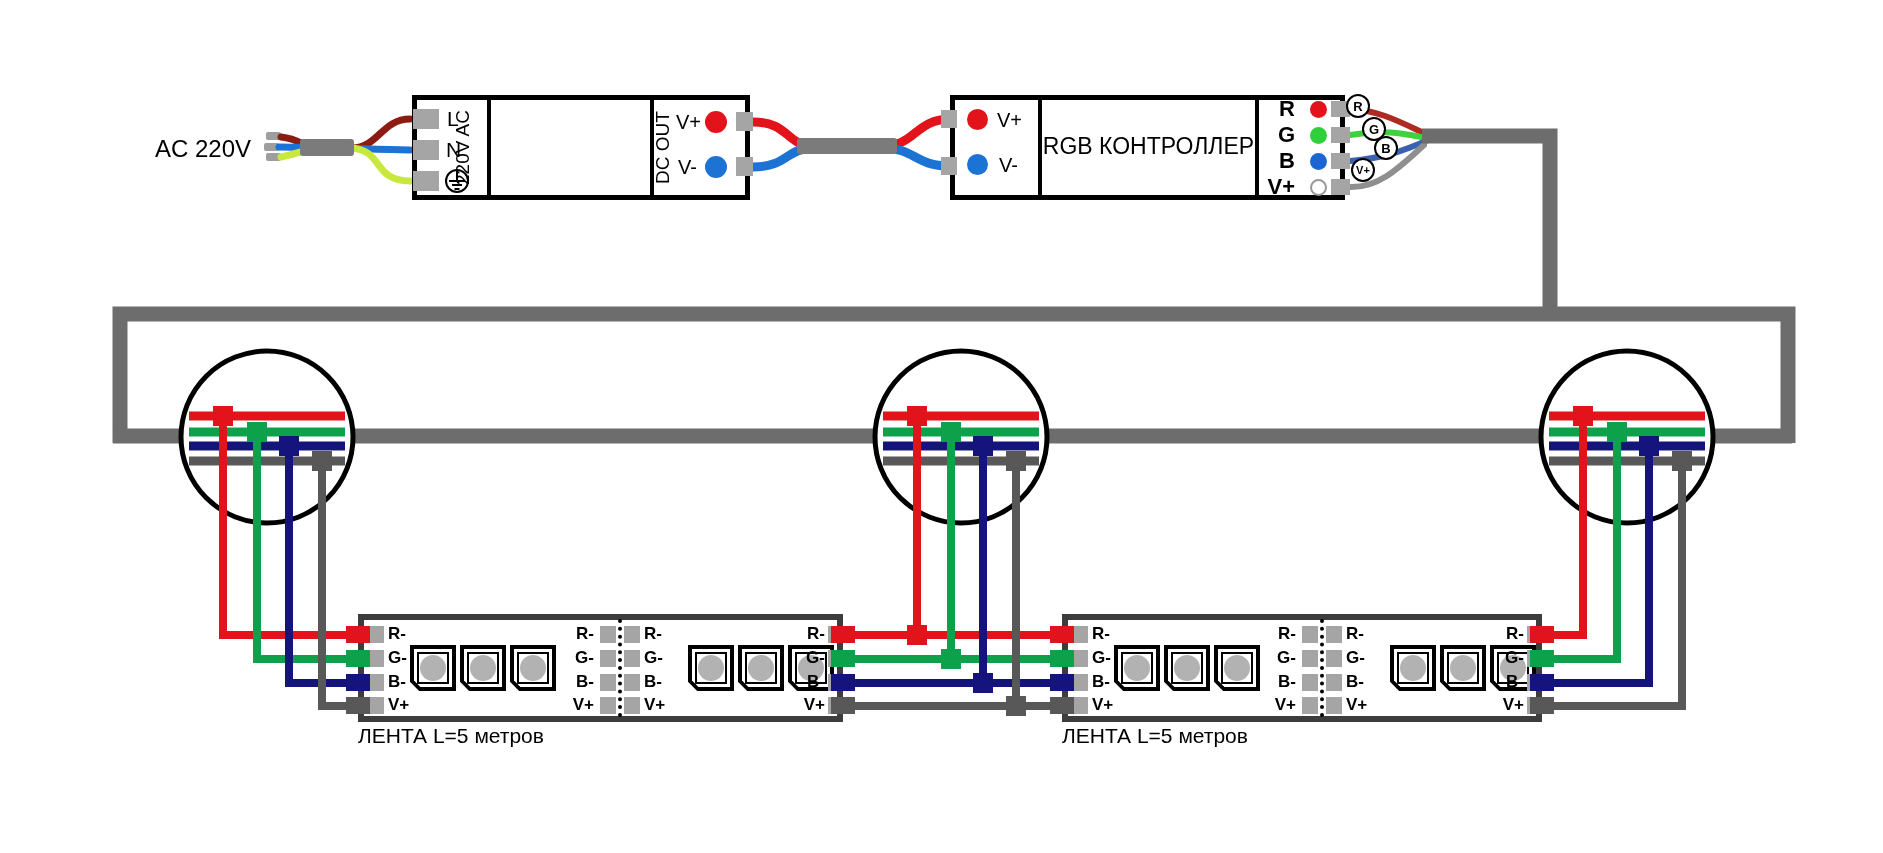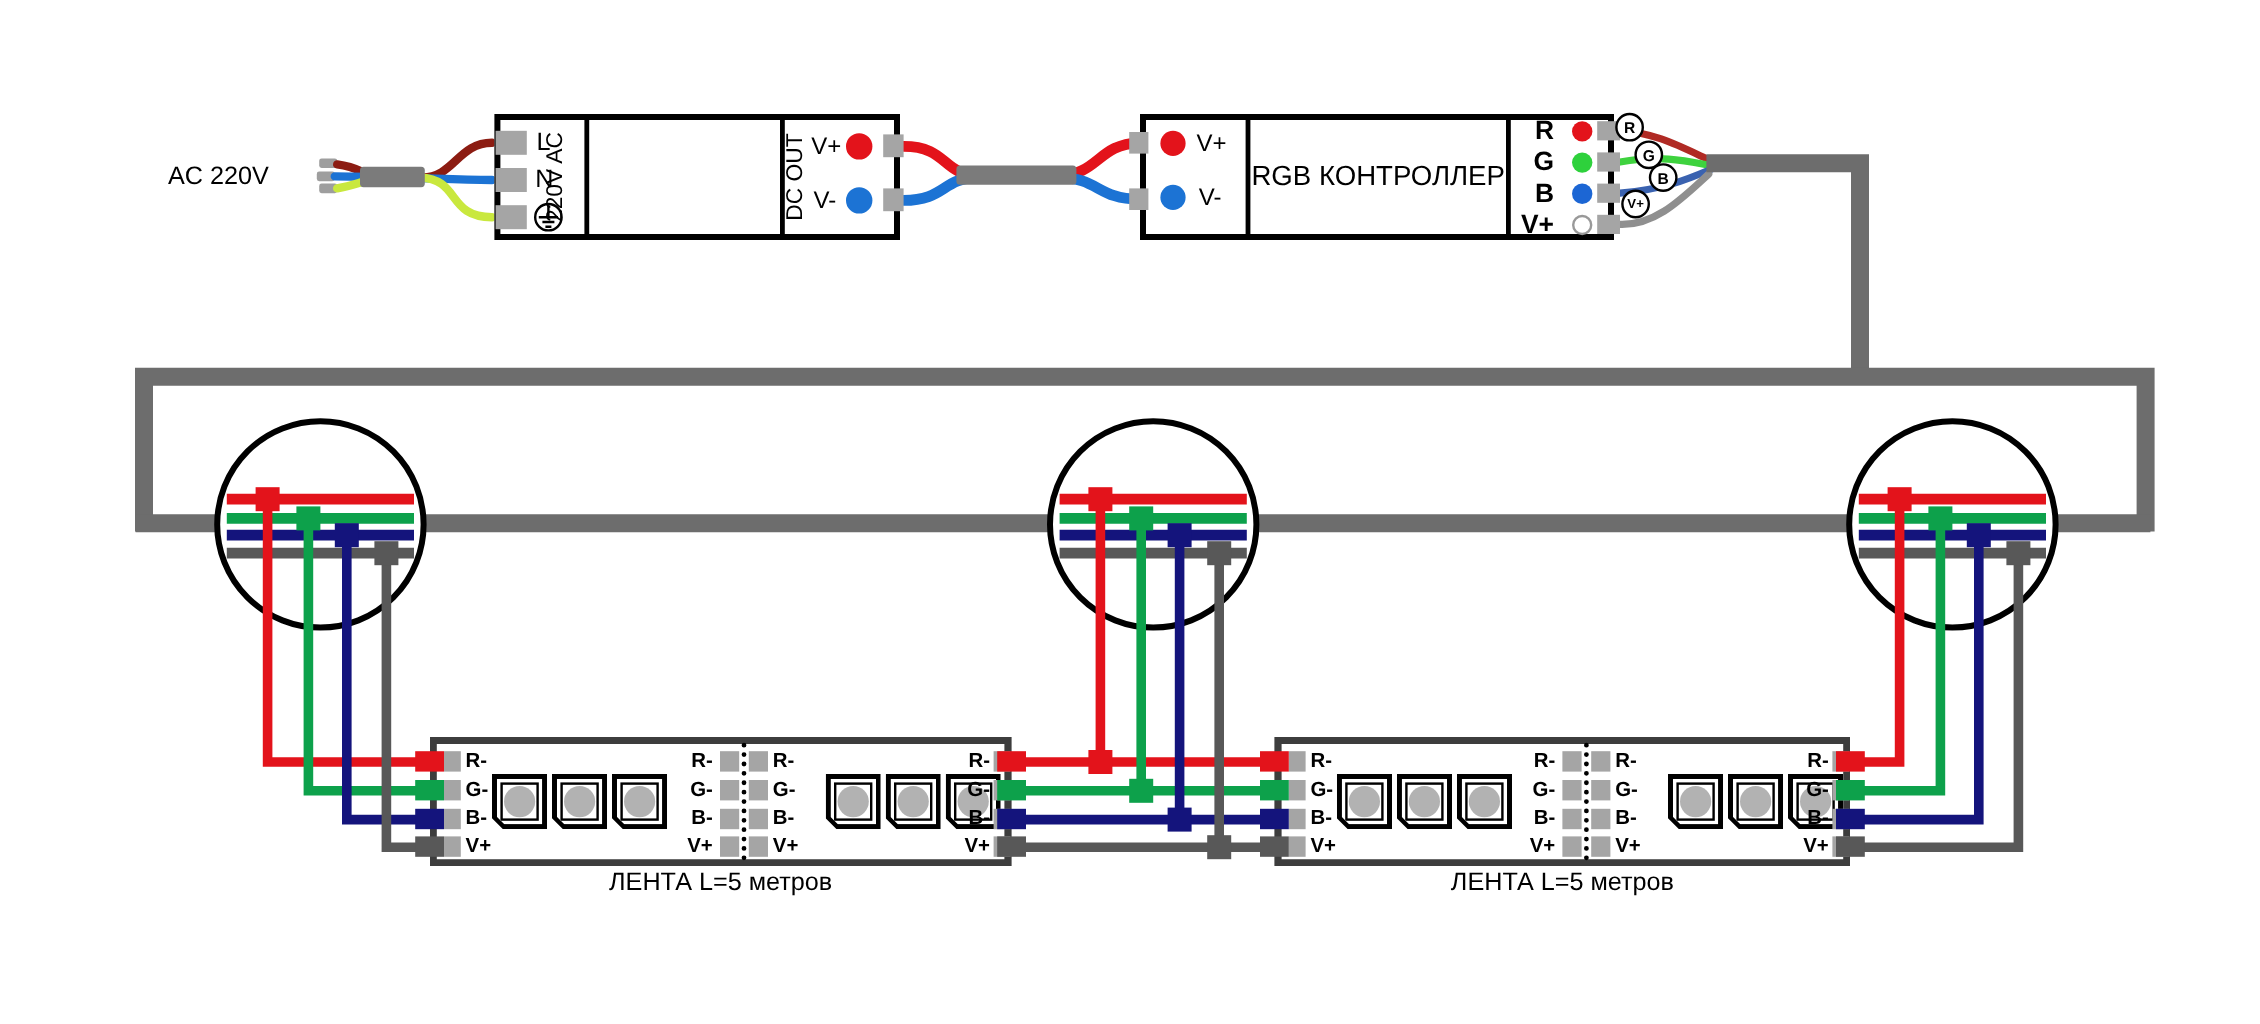--- a/index.html
+++ b/index.html
@@ -20,21 +20,21 @@
   .term{position:absolute;width:24px;height:17px;z-index:4;}
   .stab{position:absolute;width:14px;height:17px;background:var(--tab);z-index:3;}
   .slab{position:absolute;font-weight:bold;font-size:17px;line-height:20px;z-index:3;}
   .pad{position:absolute;width:16px;height:17px;background:var(--tab);z-index:3;}
   .dotline{position:absolute;top:5px;bottom:5px;width:0;border-left:4px dotted #000;z-index:4;}
   .led{position:absolute;top:31px;width:46px;height:46px;background:#000;z-index:3;
        clip-path:polygon(0 0,100% 0,100% 100%,20% 100%,0 80%);}
   .led-in{position:absolute;inset:4px;background:#fff;clip-path:polygon(0 0,100% 0,100% 100%,17% 100%,0 83%);}
   .led-sq{position:absolute;inset:3px;border:2px solid #000;}
   .led-dot{position:absolute;inset:0;margin:auto;width:26px;height:26px;border-radius:50%;background:var(--ledgray);}
-  .caption{position:absolute;top:724px;font-size:21px;text-align:center;z-index:3;}
+  .caption{position:absolute;top:724px;font-size:21px;text-align:left;z-index:3;}
   .f-red{fill:var(--red);} .f-green{fill:var(--green);} .f-navy{fill:var(--navy);} .f-gray{fill:var(--wiregray);}
   .w-red{stroke:var(--red);} .w-green{stroke:var(--green);} .w-navy{stroke:var(--navy);} .w-gray{stroke:var(--wiregray);}
   svg path{fill:none;}
 </style>
 </head>
 <body>
 
 <div id="canvas">
 
   <svg id="wires" width="1883" height="853" viewBox="0 0 1883 853">
@@ -115,21 +115,21 @@
     <rect x="1607" y="422" width="20" height="20" class="f-green"></rect>
     <rect x="1639" y="436" width="20" height="20" class="f-navy"></rect>
     <rect x="1672" y="451" width="20" height="20" class="f-gray"></rect>
 
     <rect x="907" y="625" width="20" height="20" class="f-red"></rect>
     <rect x="941" y="649" width="20" height="20" class="f-green"></rect>
     <rect x="973" y="673" width="20" height="20" class="f-navy"></rect>
     <rect x="1006" y="696" width="20" height="20" class="f-gray"></rect>
   </svg>
 
-  <div class="lab" style="left:140px;top:135px;font-size:21px;">AC 220V</div>
+  <div class="lab" style="left:155px;top:135px;font-size:24px;">AC 220V</div>
 
   <div class="blk" style="left:412px;top:95px;width:338px;height:105px;">
     <div class="divider" style="left:70px;"></div>
     <div class="divider" style="left:233px;"></div>
   </div>
   <div class="tab" style="left:413px;top:109px;width:26px;height:20px;"></div>
   <div class="tab" style="left:413px;top:140px;width:26px;height:20px;"></div>
   <div class="tab" style="left:413px;top:171px;width:26px;height:20px;"></div>
   <div class="lab" style="left:447px;top:107px;font-size:21px;">L</div>
   <div class="lab" style="left:446px;top:138px;font-size:21px;">N</div>

